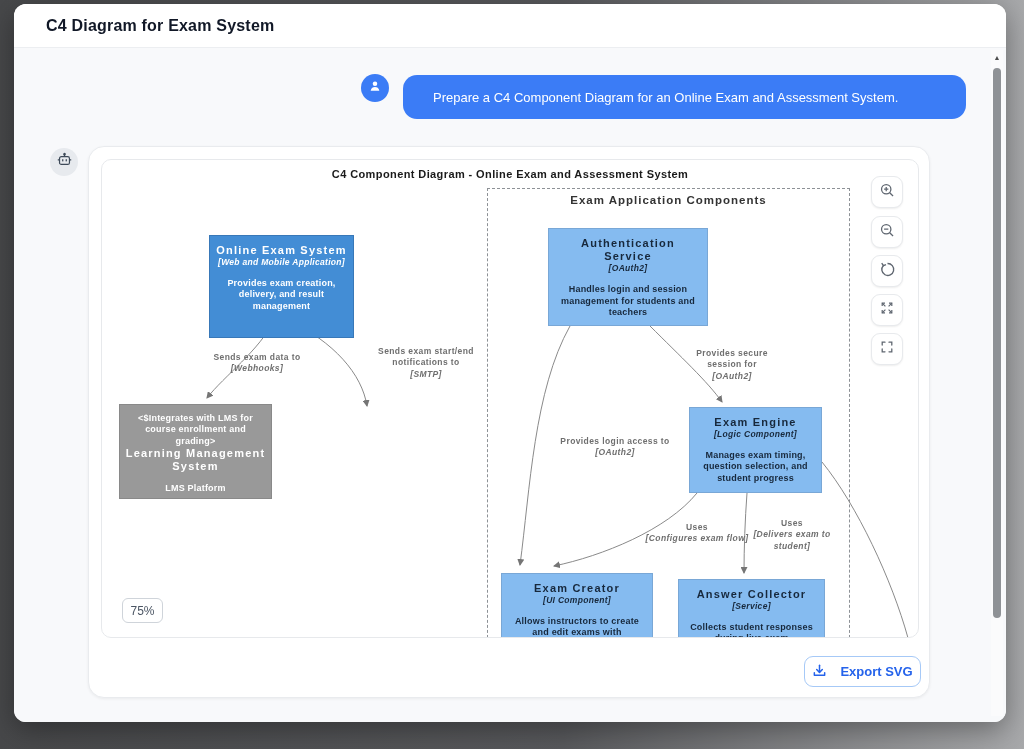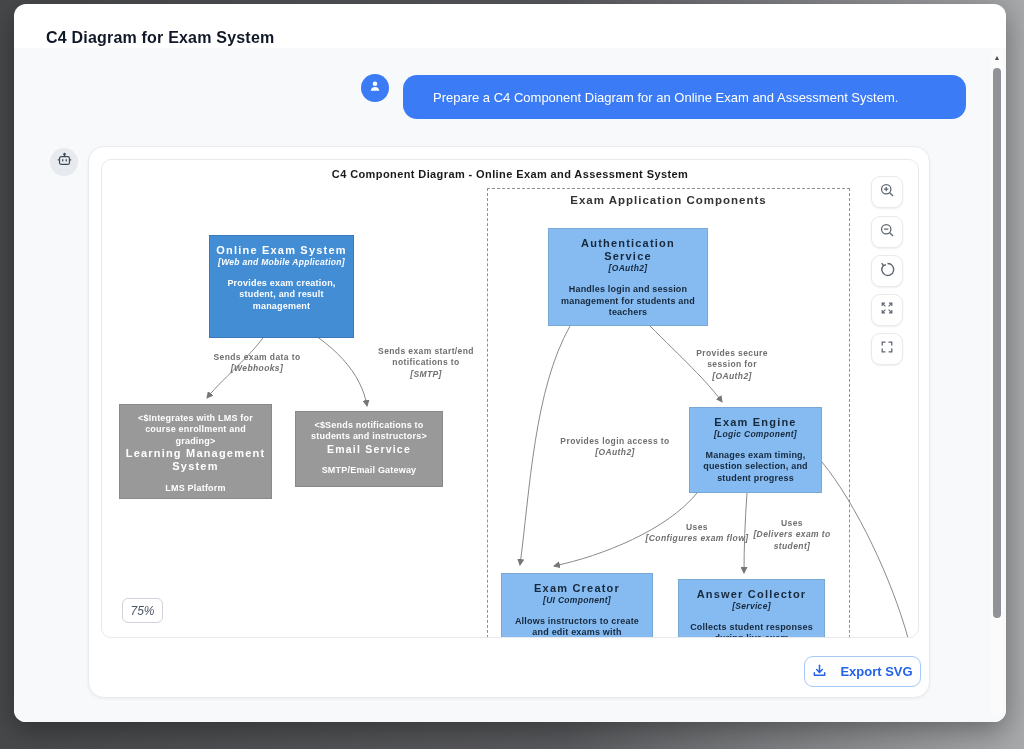--- a/index.html
+++ b/index.html
@@ -3,21 +3,21 @@
 <meta charset="utf-8">
 <style>
   * { margin:0; padding:0; box-sizing:border-box; }
   html,body { width:1024px; height:749px; overflow:hidden;
     font-family:"Liberation Sans","DejaVu Sans",sans-serif;
     background:linear-gradient(90deg,#47484a 0%,#58595c 55%,#a8a9ab 100%); }
 
   .window { position:absolute; left:14px; top:4px; width:992px; height:718px;
     background:#fff; border-radius:12px; box-shadow:0 8px 28px rgba(0,0,0,.35); overflow:hidden; }
 
-  .titlebar { position:absolute; left:0; top:12px; right:0; height:44px; background:#fff;
+  .titlebar { position:absolute; left:0; top:0; right:0; height:44px; background:#fff;
     border-bottom:1px solid #eceef1; display:flex; align-items:center; padding-left:32px; }
   .titlebar h1 { font-size:16px; font-weight:700; color:#111827; letter-spacing:.2px; }
 
   .content { position:absolute; left:0; top:44px; right:0; bottom:0; background:#f8f9fb; }
 
   
   .user-avatar { position:absolute; left:347px; top:26px; width:28px; height:28px; border-radius:50%;
     background:#3b7cf6; display:flex; align-items:center; justify-content:center; }
   .bubble { position:absolute; left:389px; top:27px; width:563px; height:44px; background:#3b7cf6;
     border-radius:14px; color:#fff; font-size:13px; display:flex; align-items:center; padding:0 30px; }
@@ -57,21 +57,21 @@
     text-align:center; letter-spacing:.4px; line-height:1.35; }
   .edge-label .tech { font-style:italic; }
 
   .ctrl { position:absolute; width:32px; height:32px; background:#fff; border:1px solid #e8eaed;
     border-radius:9px; box-shadow:0 1px 2px rgba(0,0,0,.07); display:flex; align-items:center;
     justify-content:center; color:#5f6670; cursor:pointer; }
   .ctrl svg { stroke:#5f6670; }
 
   .zoom-badge { position:absolute; left:20px; top:438px; width:41px; height:25px; background:#fff;
     border:1px solid #cfd4da; border-radius:6px; font-size:12px; color:#4b5563;
-    display:flex; align-items:center; justify-content:center;font-style:italic; }
+    display:flex; align-items:center; justify-content:center; }
 
   .export-btn { position:absolute; left:715px; top:509px; width:117px; height:31px; background:#fff;
     border:1.5px solid #a6c9f7; border-radius:9px; color:#2563eb; font-size:13px; font-weight:700;
     display:flex; align-items:center; justify-content:center; gap:13px; cursor:pointer; }
 
   .scrollbar { position:absolute; right:3px; top:2px; width:12px; height:666px; background:#fbfbfc; }
   .scroll-up { position:absolute; left:0; top:4px; width:12px; text-align:center; font-size:7px; color:#4c4c4c; }
   .scroll-thumb { position:absolute; left:2px; top:18px; width:8px; height:550px; background:#8f9296; border-radius:4px; }
 </style>
 </head>
@@ -133,34 +133,29 @@
             <path d="M 468,166 C 432,230 428,330 418,405" marker-end="url(#arr)"></path>
             <path d="M 595,333 C 565,370 500,396 452,406" marker-end="url(#arr)"></path>
             <path d="M 645,333 C 643,360 642,388 642,413" marker-end="url(#arr)"></path>
             <path d="M 720,302 C 755,345 790,420 806,478"></path>
           </g>
         </svg>
 
         <div class="node system" style="left:107px;top:75px;width:145px;height:103px">
           <div class="n-title">Online Exam System</div>
           <div class="n-tech">[Web and Mobile Application]</div>
-          <div class="n-desc">Provides exam creation, student, and result management</div>
+          <div class="n-desc">Provides exam creation, delivery, and result management</div>
         </div>
 
         <div class="node external" style="left:17px;top:244px;width:153px;height:95px">
           <div class="n-note">&lt;$Integrates with LMS for course enrollment and grading&gt;</div>
           <div class="n-title">Learning Management System</div>
           <div class="n-desc">LMS Platform</div>
         </div>
 
-        <div class="node external" style="left:193px;top:251px;width:148px;height:76px">
-          <div class="n-note">&lt;$Sends notifications to students and instructors&gt;</div>
-          <div class="n-title" style="font-size:10.5px">Email Service</div>
-          <div class="n-desc">SMTP/Email Gateway</div>
-        </div>
 
         <div class="node component" style="left:446px;top:68px;width:160px;height:98px">
           <div class="n-title" style="width:110px">Authentication Service</div>
           <div class="n-tech">[OAuth2]</div>
           <div class="n-desc">Handles login and session management for students and teachers</div>
         </div>
 
         <div class="node component" style="left:399px;top:413px;width:152px;height:100px">
           <div class="n-title">Exam Creator</div>
           <div class="n-tech">[UI Component]</div>

